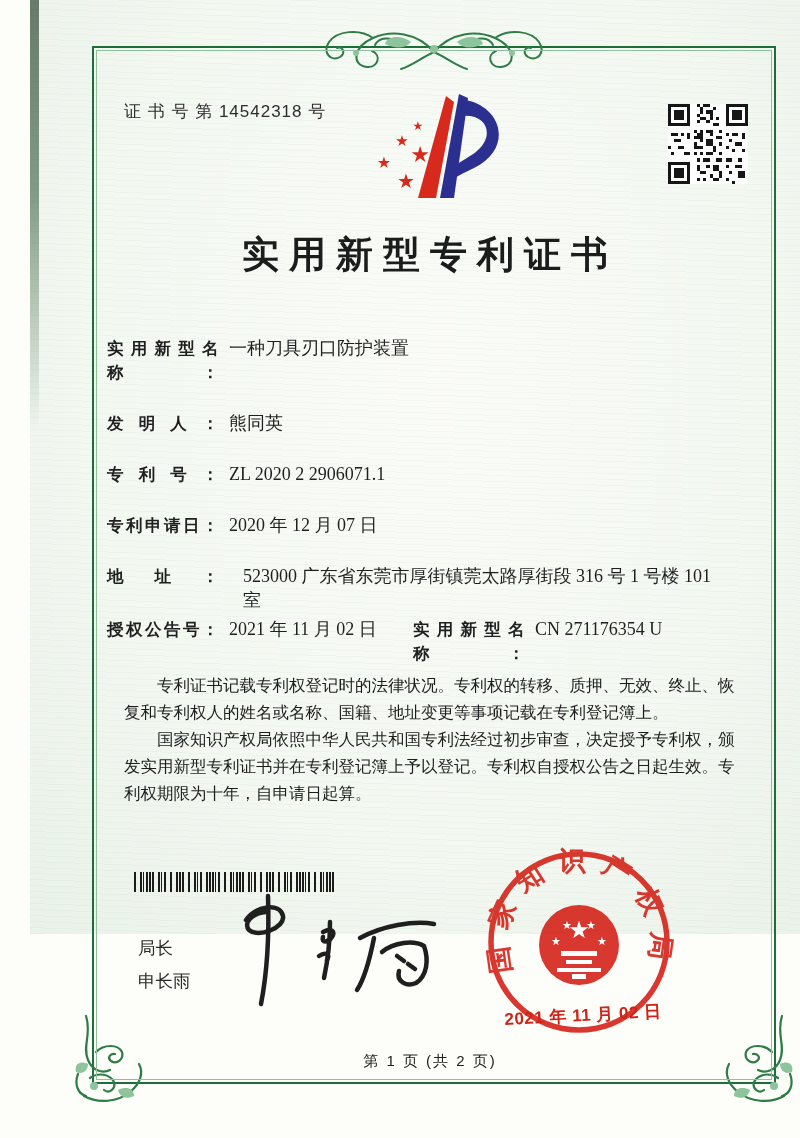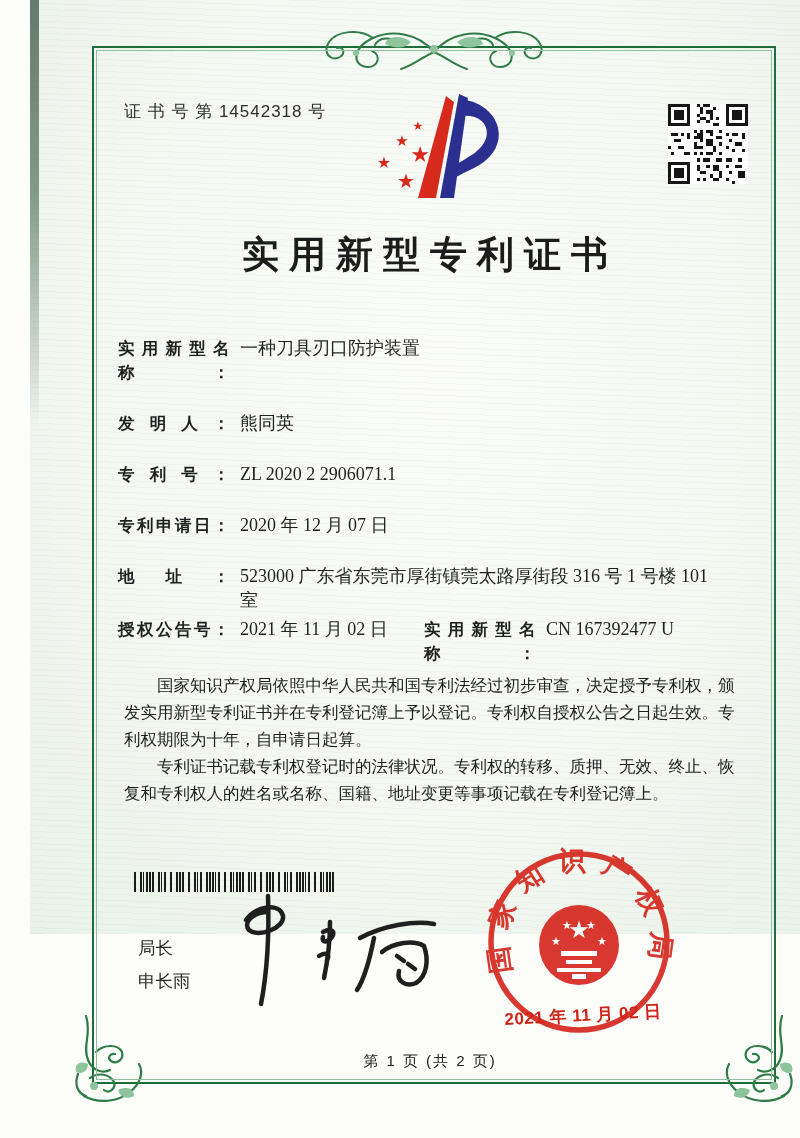--- a/index.html
+++ b/index.html
@@ -41,23 +41,23 @@
     font-size:17px;color:#2d2d2d;letter-spacing:1px;font-weight:500;
   }
   .logo{position:absolute;left:328px;top:88px;width:154px;height:128px;}
   .qr{position:absolute;left:638px;top:104px;width:80px;height:80px;}
   .title{
     position:absolute;left:0;right:0;top:230px;text-align:center;
     font-family:"Liberation Serif",serif;font-weight:700;
     font-size:37px;letter-spacing:10px;color:#1c1c1c;
   }
   
-  .fields{position:absolute;left:88px;top:336px;width:616px;color:#222;}
+  .fields{position:absolute;left:77px;top:336px;width:616px;color:#222;}
   .field-row{display:flex;align-items:flex-start;line-height:24px;margin-bottom:27px;}
-  .field-row.tight{margin-bottom:5px;}
+  .field-row.tight{margin-bottom:5px;justify-content:space-between;}
   .flabel{
     flex:0 0 112px;display:inline-block;width:112px;
     text-align:justify;text-align-last:justify;
     font-size:16.5px;font-weight:600;color:#1f1f1f;letter-spacing:0.5px;
   }
   .fvalue{
     margin-left:10px;font-size:18px;color:#1f1f1f;max-width:480px;
     font-family:"Liberation Serif",serif;font-weight:500;
   }
   .grant-row .pair{display:flex;align-items:flex-start;}
@@ -216,28 +216,28 @@
       <span class="flabel">地址：</span>
       <span class="fvalue">523000 广东省东莞市厚街镇莞太路厚街段 316 号 1 号楼 101 室</span>
     </div>
     <div class="field-row grant-row">
       <div class="pair left">
         <span class="flabel">授权公告号：</span>
         <span class="fvalue">2021 年 11 月 02 日</span>
       </div>
       <div class="pair">
         <span class="flabel">实用新型名称：</span>
-        <span class="fvalue">CN 167392477 U</span>
+        <span class="fvalue">CN 271176354 U</span>
       </div>
     </div>
   </div>
 
   <div class="paras">
+    <p>专利证书记载专利权登记时的法律状况。专利权的转移、质押、无效、终止、恢复和专利权人的姓名或名称、国籍、地址变更等事项记载在专利登记簿上。</p>
     <p>国家知识产权局依照中华人民共和国专利法经过初步审查，决定授予专利权，颁发实用新型专利证书并在专利登记簿上予以登记。专利权自授权公告之日起生效。专利权期限为十年，自申请日起算。</p>
-    <p>专利证书记载专利权登记时的法律状况。专利权的转移、质押、无效、终止、恢复和专利权人的姓名或名称、国籍、地址变更等事项记载在专利登记簿上。</p>
   </div>
 
   <div class="barcode"></div>
 
   <div class="director">
     <div>局长</div>
     <div>申长雨</div>
   </div>
 
   <svg class="signature" viewBox="0 0 232 124">

